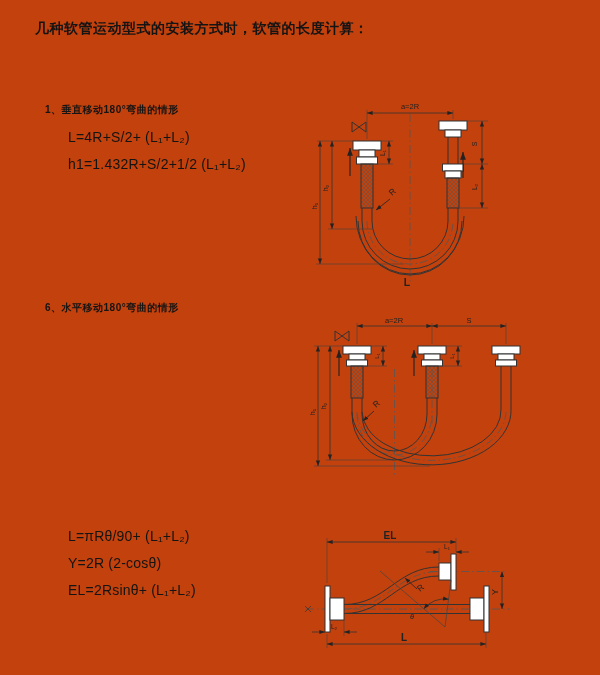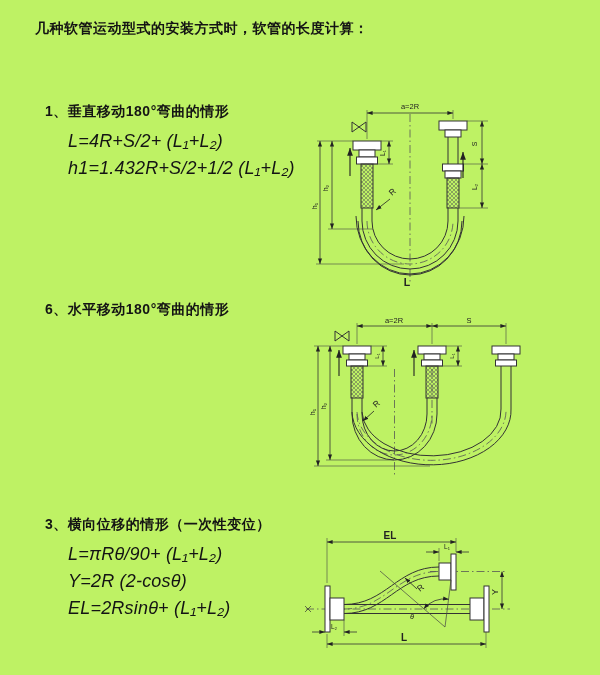--- a/index.html
+++ b/index.html
@@ -1,27 +1,27 @@
 <!DOCTYPE html>
 <html><head>
 <meta charset="utf-8">
 <style>
   html,body{margin:0;padding:0;background:#e8e8e8;}
   .page{
-    position:relative;width:600px;height:675px;background:#bef264;
+    position:relative;width:600px;height:675px;background:#c2410c;
     font-family:"Liberation Sans",sans-serif;color:#141414;overflow:hidden;
   }
   .title{
     position:absolute;left:35px;top:20px;font-size:14px;font-weight:bold;
     letter-spacing:.5px;white-space:nowrap;
   }
   .sec{position:absolute;left:45px;width:265px;}
-  .sec-heading{font-size:14px;font-weight:bold;letter-spacing:.5px;white-space:nowrap;}
+  .sec-heading{font-size:10px;font-weight:bold;letter-spacing:.5px;white-space:nowrap;}
   .formulas{margin-top:7px;padding-left:23px;}
-  .formula{font-size:18px;line-height:27px;white-space:nowrap;letter-spacing:.2px;font-style:italic;}
+  .formula{font-size:14px;line-height:27px;white-space:nowrap;letter-spacing:.2px;}
   #sec1{top:103px;}
   #sec2{top:301px;}
   #sec3{top:516px;}
   .diag{position:absolute;margin-top:28px;}
   #diag1{left:312px;top:68px;}
   #diag2{left:308px;top:286px;}
   #diag3{left:298px;top:500px;}
   svg{display:block;}
   svg text{fill:#222;font-family:"Liberation Sans",sans-serif;}
   .ln{stroke:#333;fill:none;stroke-width:1;}
@@ -43,21 +43,20 @@
       <div class="formula">L=4R+S/2+ (L₁+L₂)</div>
       <div class="formula">h1=1.432R+S/2+1/2 (L₁+L₂)</div>
     </div>
   </section>
 
   <section class="sec" id="sec2">
     <div class="sec-heading">6、水平移动180°弯曲的情形</div>
   </section>
 
   <section class="sec" id="sec3">
-    <div class="sec-heading">3、横向位移的情形（一次性变位）</div>
     <div class="formulas">
       <div class="formula">L=πRθ/90+ (L₁+L₂)</div>
       <div class="formula">Y=2R (2-cosθ)</div>
       <div class="formula">EL=2Rsinθ+ (L₁+L₂)</div>
     </div>
   </section>
 
   <div class="diag" id="diag1">
     <svg width="270" height="194" viewBox="0 0 270 194">
       <defs>

